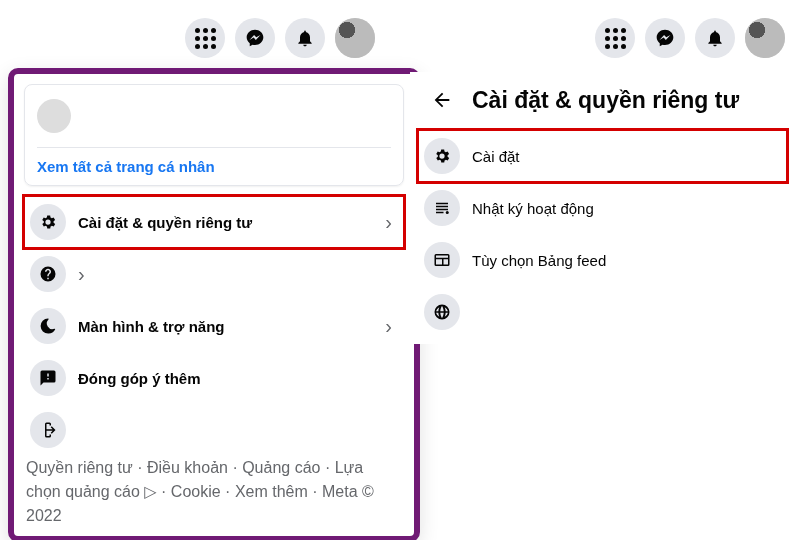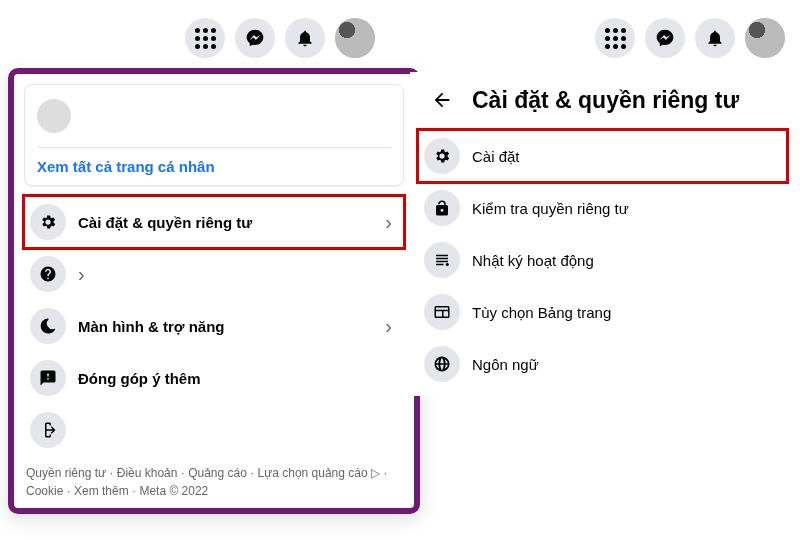--- a/index.html
+++ b/index.html
@@ -29,21 +29,21 @@
 
   .menu { margin-top: 10px; }
   .menu-item { display:flex; align-items:center; gap:12px; padding:8px 6px; border-radius:8px; cursor:pointer; position:relative; }
   .mi-icon { width:36px; height:36px; border-radius:50%; background:#e4e6eb; display:flex; align-items:center; justify-content:center; flex:0 0 36px; }
   .mi-icon svg { width:18px; height:18px; fill:#050505; }
   .mi-label { font-size:15px; font-weight:600; color:#050505; flex:1; }
   .mi-chevron { font-size:20px; color:#65676b; padding-right:6px; }
 
   .hi-red { outline: 3px solid #d40000; outline-offset: -1px; border-radius:0; }
 
-  .footer { margin-top:8px; padding:0 2px; font-size:12px; color:#65676b; line-height:1.5; }
+  .footer { padding:0 2px; font-size:16px; color:#65676b; line-height:1.5; }
   .footer a { color:#65676b; text-decoration:none; }
   .footer .sep::after { content:" · "; }
 
   
   .card-right {
     position: absolute; left: 410px; top: 72px; width: 385px;
     background:#fff; padding: 6px 8px;
   }
   .cr-head { display:flex; align-items:center; gap:12px; padding:4px 6px 12px 6px; }
   .back-btn { width:36px; height:36px; border:none; background:transparent; cursor:pointer; font-size:22px; color:#050505; display:flex; align-items:center; justify-content:center; }
@@ -186,44 +186,35 @@
         <div class="mi-icon">
           <svg viewBox="0 0 24 24">
             <path d="M19.4 13l.1-1-.1-1 2.1-1.6-2-3.4-2.5 1a7 7 0 0 0-1.7-1l-.4-2.6h-4l-.4 2.6a7 7 0 0 0-1.7 1l-2.5-1-2 3.4L6.5 11l-.1 1 .1 1-2.1 1.6 2 3.4 2.5-1a7 7 0 0 0 1.7 1l.4 2.6h4l.4-2.6a7 7 0 0 0 1.7-1l2.5 1 2-3.4L19.4 13zM12 15.5A3.5 3.5 0 1 1 12 8.5a3.5 3.5 0 0 1 0 7z"></path>
           </svg>
         </div>
         <div class="mi-label">Cài đặt</div>
       </div>
       <div class="menu-item">
         <div class="mi-icon">
           <svg viewBox="0 0 24 24">
-            <path d="M17 8V7a5 5 0 0 0-10 0h2a3 3 0 0 1 6 0v1H6a2 2 0 0 0-2 2v10a2 2 0 0 0 2 2h12a2 2 0 0 0 2-2V10a2 2 0 0 0-2-2h-1zm-5 9a2 2 0 1 1 0-4 2 2 0 0 1 0 4z"></path>
-          </svg>
-        </div>
-        <div class="mi-label">Kiểm tra quyền riêng tư</div>
-      </div>
-      <div class="menu-item">
-        <div class="mi-icon">
-          <svg viewBox="0 0 24 24">
             <path d="M4 5h16v2H4zM4 9h16v2H4zM4 13h16v2H4zM4 17h10v2H4z"></path>
             <circle cx="19" cy="18" r="2"></circle>
           </svg>
         </div>
         <div class="mi-label">Nhật ký hoạt động</div>
       </div>
       <div class="menu-item">
         <div class="mi-icon">
           <svg viewBox="0 0 24 24">
             <path d="M4 4h16a2 2 0 0 1 2 2v12a2 2 0 0 1-2 2H4a2 2 0 0 1-2-2V6a2 2 0 0 1 2-2zm0 2v3h16V6H4zm0 5v7h8v-7H4zm10 0v7h6v-7h-6z"></path>
           </svg>
         </div>
-        <div class="mi-label">Tùy chọn Bảng trang</div>
+        <div class="mi-label">Tùy chọn Bảng feed</div>
       </div>
       <div class="menu-item">
         <div class="mi-icon">
           <svg viewBox="0 0 24 24">
             <path d="M12 2a10 10 0 1 0 0 20 10 10 0 0 0 0-20zm7.9 9h-3a16 16 0 0 0-1.3-5.4A8 8 0 0 1 19.9 11zM12 4c.9 1.3 2 3.6 2.3 7H9.7C10 7.6 11.1 5.3 12 4zM8.4 5.6A16 16 0 0 0 7.1 11h-3a8 8 0 0 1 4.3-5.4zM4.1 13h3a16 16 0 0 0 1.3 5.4A8 8 0 0 1 4.1 13zm7.9 7c-.9-1.3-2-3.6-2.3-7h4.6c-.3 3.4-1.4 5.7-2.3 7zm3.6-1.6A16 16 0 0 0 16.9 13h3a8 8 0 0 1-4.3 5.4z"></path>
           </svg>
         </div>
-        <div class="mi-label">Ngôn ngữ</div>
       </div>
     </div>
 </div>
 
 </body></html>

